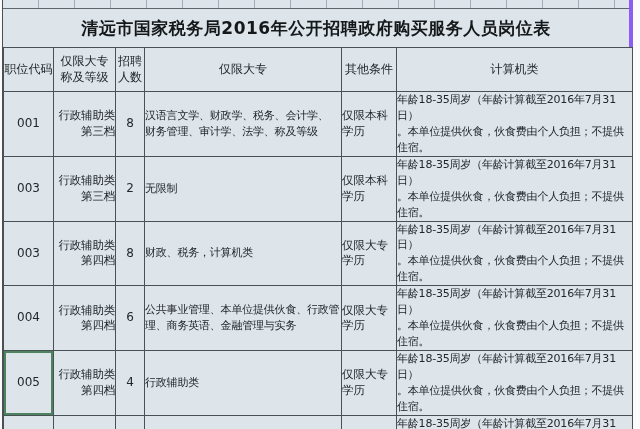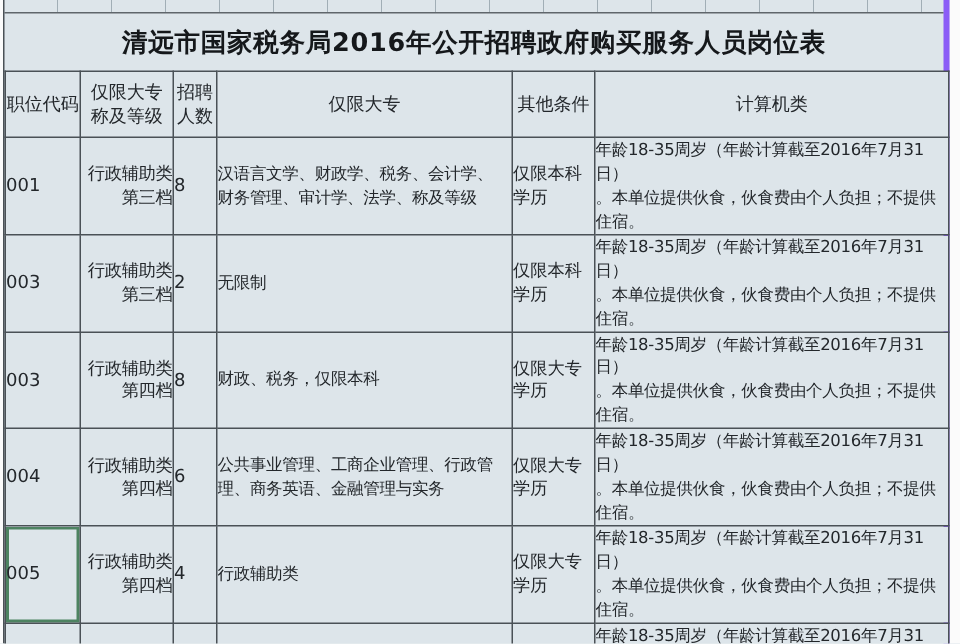--- a/index.html
+++ b/index.html
@@ -30,21 +30,21 @@
     border-collapse:collapse; table-layout:fixed; width:629px; margin-left:0;
   }
   table.jobs th, table.jobs td {
     border:1px solid #4a5156; background:#dde5ea; color:#23272b;
     box-sizing:border-box; vertical-align:middle; padding:0;
     white-space:pre-line; overflow:hidden;
   }
   table.jobs th {
     font-weight:normal; font-size:12px; text-align:center; line-height:1.3; height:44px;
   }
-  td.c { text-align:left; font-size:12px; line-height:1.3; }
+  td.c { text-align:center; font-size:12px; line-height:1.3; }
   td.pos { text-align:right; font-size:11.5px; line-height:1.35; letter-spacing:-.2px; }
   td.major { text-align:left; font-size:11px; line-height:1.45; letter-spacing:-.2px; padding:2px 4px; }
   td.other { text-align:left; font-size:11px; line-height:1.45; letter-spacing:-.2px; padding:2px 3px;margin-top:28px; }
   td.edu { text-align:left; font-size:11.5px; line-height:1.35; }
   tr.r1 td{height:58px;} tr.r2 td{height:57px;} tr.r3 td{height:55px;}
   tr.r4 td{height:55px;} tr.r5 td{height:55px;} tr.r6 td{height:48px;}
   
   td.active-cell {
     background:#d9e9e1;
     box-shadow:inset 0 0 0 2px #4d8361;
@@ -106,33 +106,33 @@
 学历</td>
         <td class="other">年龄18-35周岁（年龄计算截至2016年7月31日）
 。本单位提供伙食，伙食费由个人负担；不提供
 住宿。</td>
       </tr>
       <tr class="r3">
         <td class="c">003</td>
         <td class="pos">行政辅助类
 第四档</td>
         <td class="c">8</td>
-        <td class="major">财政、税务，仅限本科</td>
+        <td class="major">财政、税务，计算机类</td>
         <td class="edu">仅限大专
 学历</td>
         <td class="other">年龄18-35周岁（年龄计算截至2016年7月31日）
 。本单位提供伙食，伙食费由个人负担；不提供
 住宿。</td>
       </tr>
       <tr class="r4">
         <td class="c">004</td>
         <td class="pos">行政辅助类
 第四档</td>
         <td class="c">6</td>
-        <td class="major">公共事业管理、工商企业管理、行政管
+        <td class="major">公共事业管理、本单位提供伙食、行政管
 理、商务英语、金融管理与实务</td>
         <td class="edu">仅限大专
 学历</td>
         <td class="other">年龄18-35周岁（年龄计算截至2016年7月31日）
 。本单位提供伙食，伙食费由个人负担；不提供
 住宿。</td>
       </tr>
       <tr class="r5">
         <td class="c active-cell">005</td>
         <td class="pos">行政辅助类

